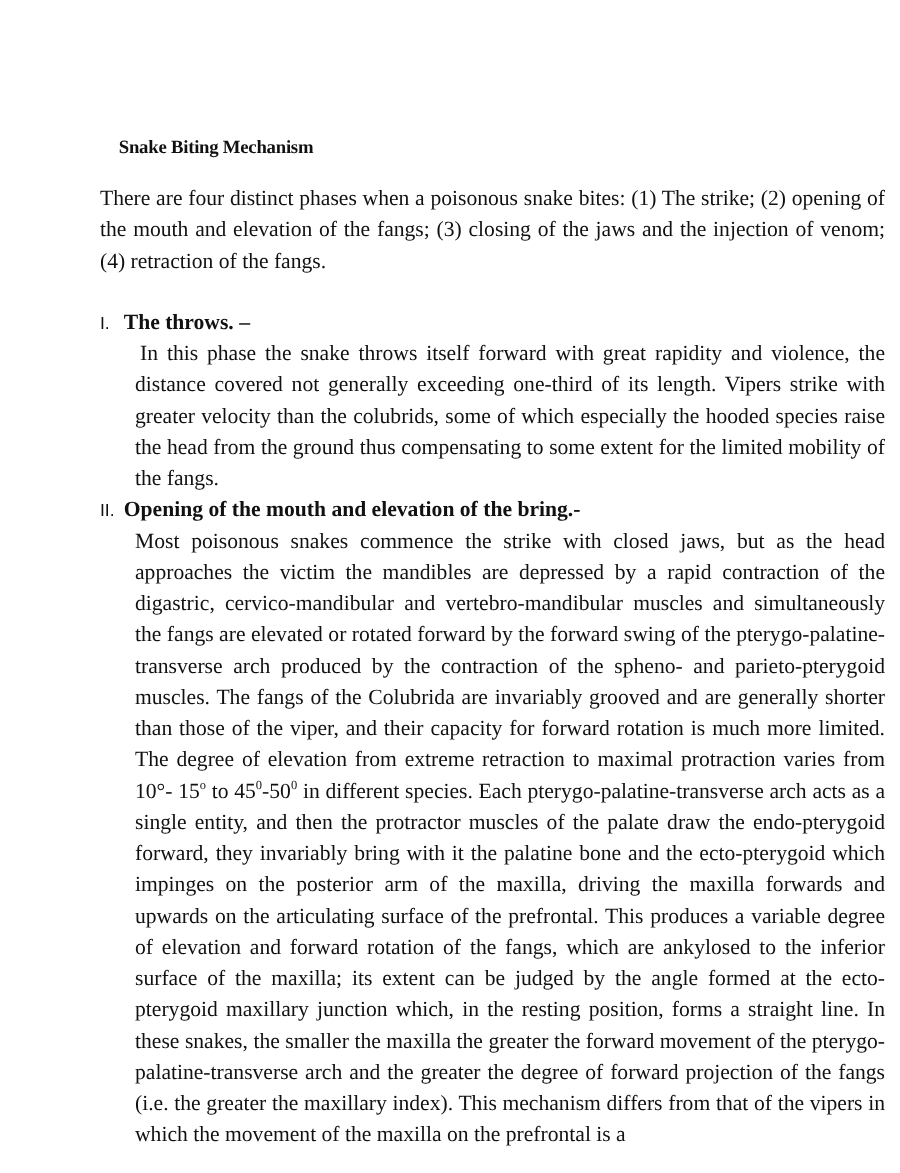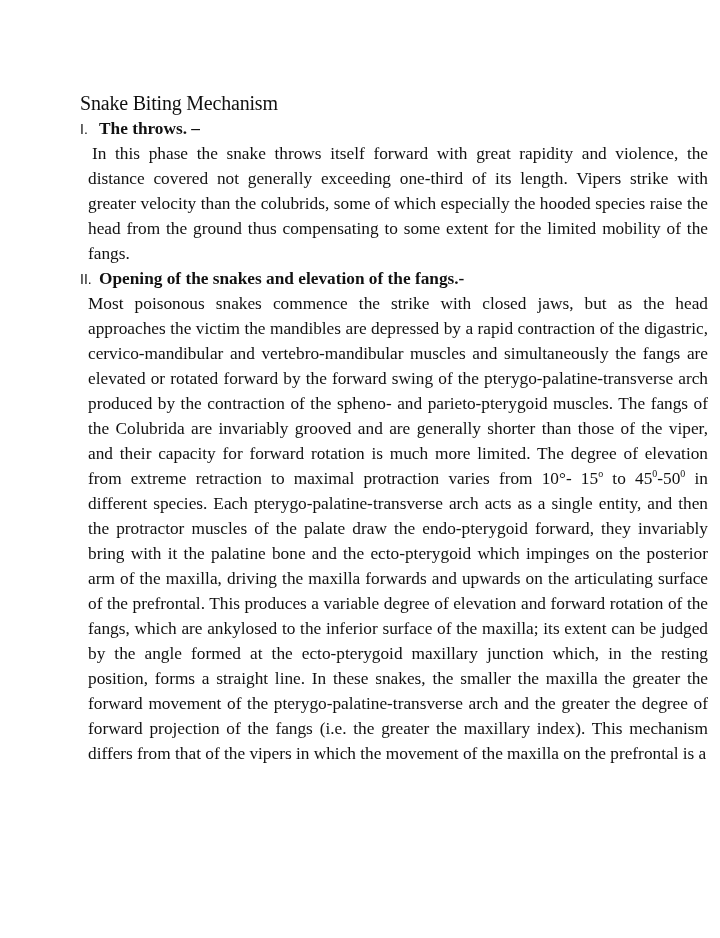--- a/index.html
+++ b/index.html
@@ -15,24 +15,24 @@
       font-family: "Liberation Serif", "DejaVu Serif", serif;
       color: #111111;
     }
     .page {
       position: absolute;
       left: 80px;
       top: 90px;
       width: 628px;
     }
     .title {
-      font-weight: normal;
-      font-size: 20px;
+      font-weight: bold;
+      font-size: 15px;
       line-height: 26px;
-      margin: 0;
+      margin: 15px;
       letter-spacing: -0.2px;
     }
     .intro {
       font-size: 17.3px;
       line-height: 25px;
       text-align: justify;
       margin: 0 0 24px 0;
     }
     .section {
       position: relative;
@@ -47,49 +47,50 @@
     .numeral {
       font-family: "Liberation Sans", "DejaVu Sans", sans-serif;
       font-size: 14px;
       width: 19px;
       display: inline-block;
     }
     .section-title {
       font-weight: bold;
     }
     .section-body {
-      margin-left: 8px;
+      margin-left: 28px;
       font-size: 17.3px;
       line-height: 25px;
       text-align: justify;
       text-align-last: auto;
     }
     .section-body.indent-first {
       text-indent: 4px;
     }
     sup {
       font-size: 10px;
       vertical-align: 7px;
       line-height: 0;
     }
   </style>
 </head>
 <body>
 
 <div class="page">
   <h1 class="title">Snake Biting Mechanism</h1>
+  <p class="intro">There are four distinct phases when a poisonous snake bites: (1) The strike; (2) opening of the mouth and elevation of the fangs; (3) closing of the jaws and the injection of venom; (4) retraction of the fangs.</p>
 
   <div class="section">
     <div class="section-head">
       <span class="numeral">I.</span>
       <span class="section-title">The throws. –</span>
     </div>
     <div class="section-body indent-first">In this phase the snake throws itself forward with great rapidity and violence, the distance covered not generally exceeding one-third of its length. Vipers strike with greater velocity than the colubrids, some of which especially the hooded species raise the head from the ground thus compensating to some extent for the limited mobility of the fangs.</div>
   </div>
 
   <div class="section">
     <div class="section-head">
       <span class="numeral">II.</span>
-      <span class="section-title">Opening of the snakes and elevation of the fangs.-</span>
+      <span class="section-title">Opening of the mouth and elevation of the bring.-</span>
     </div>
     <div class="section-body"><span>Most poisonous snakes commence the strike with closed jaws, but as the head approaches the victim the mandibles are depressed by a rapid contraction of the digastric, cervico-mandibular and vertebro-mandibular muscles and simultaneously the fangs are elevated or rotated forward by the forward swing of the pterygo-palatine-transverse arch produced by the contraction of the spheno- and parieto-pterygoid muscles. The fangs of the Colubrida are invariably grooved and are generally shorter than those of the viper, and their capacity for forward rotation is much more limited. The degree of elevation from extreme retraction to maximal protraction varies from 10°- 15</span><sup>o</sup><span> to 45</span><sup>0</sup><span>-50</span><sup>0</sup><span> in different species. Each pterygo-palatine-transverse arch acts as a single entity, and then the protractor muscles of the palate draw the endo-pterygoid forward, they invariably bring with it the palatine bone and the ecto-pterygoid which impinges on the posterior arm of the maxilla, driving the maxilla forwards and upwards on the articulating surface of the prefrontal. This produces a variable degree of elevation and forward rotation of the fangs, which are ankylosed to the inferior surface of the maxilla; its extent can be judged by the angle formed at the ecto-pterygoid maxillary junction which, in the resting position, forms a straight line. In these snakes, the smaller the maxilla the greater the forward movement of the pterygo-palatine-transverse arch and the greater the degree of forward projection of the fangs (i.e. the greater the maxillary index). This mechanism differs from that of the vipers in which the movement of the maxilla on the prefrontal is a</span></div>
   </div>
 </div>
 
 </body></html>

